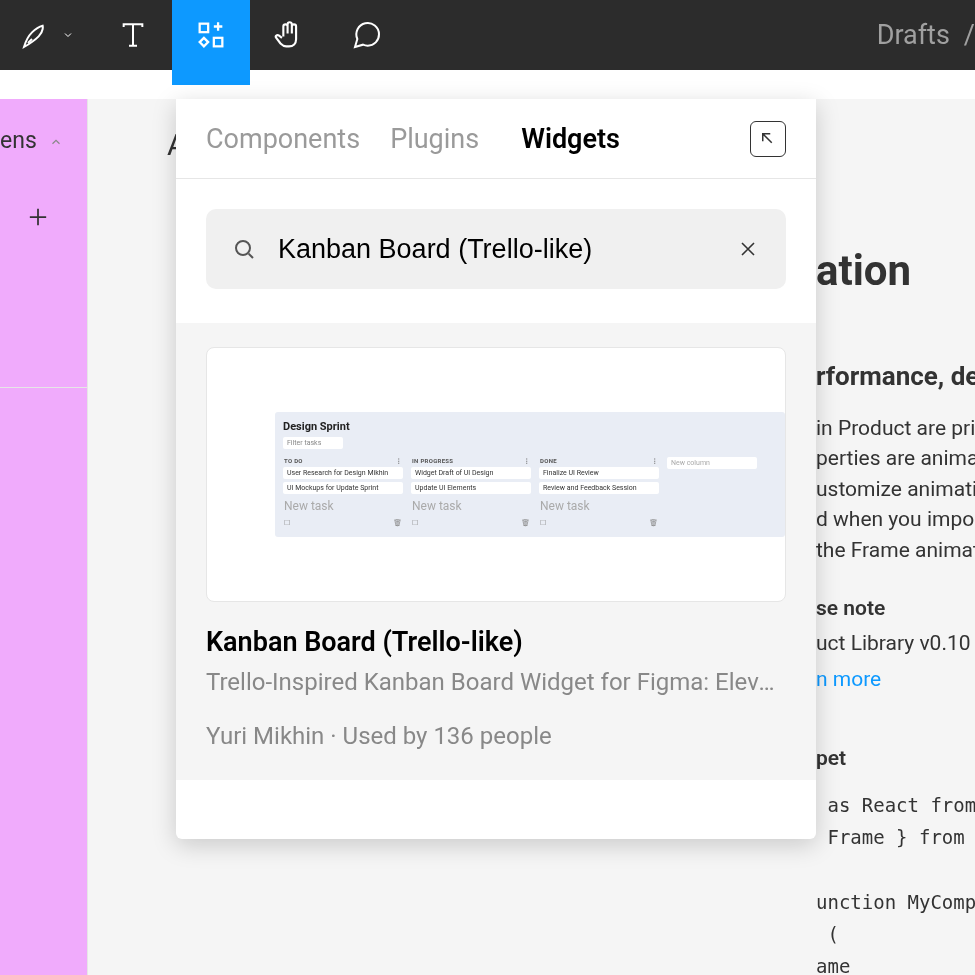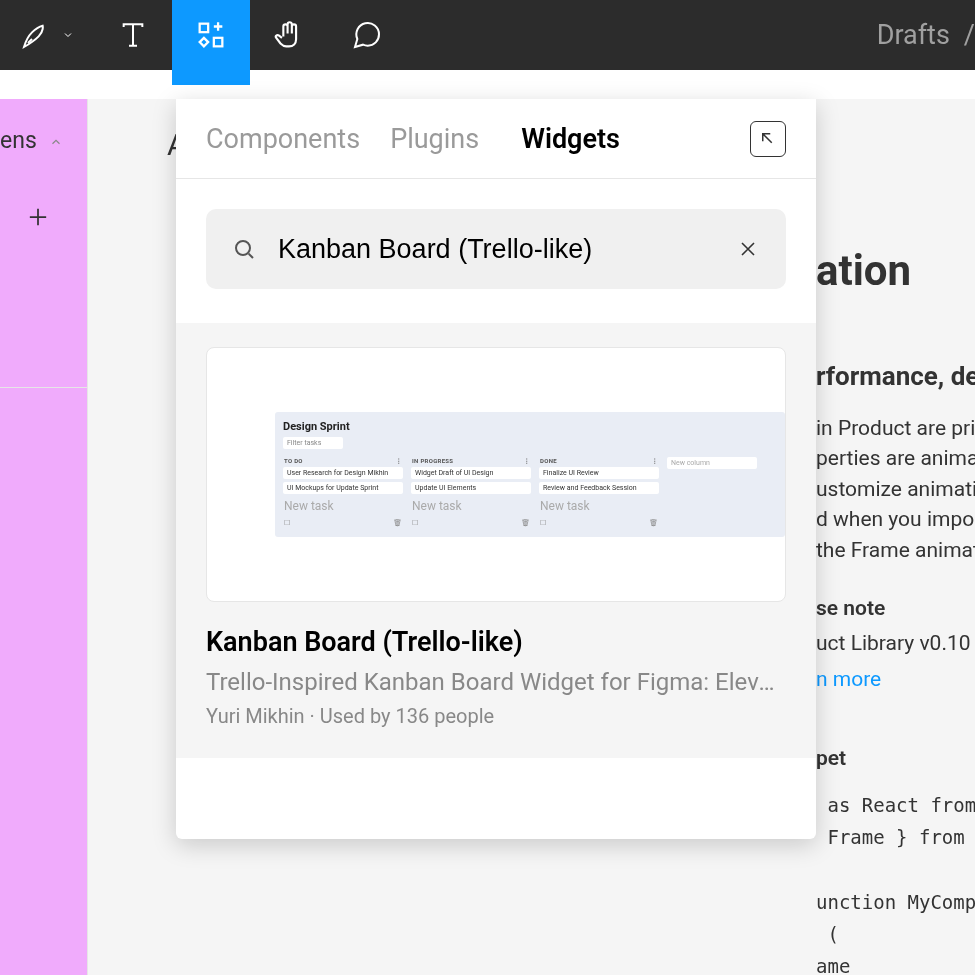--- a/index.html
+++ b/index.html
@@ -318,23 +318,23 @@
   }
   .result-desc {
     font-size: 24px;
     color: #888;
     margin-top: 10px;
     white-space: nowrap;
     overflow: hidden;
     text-overflow: ellipsis;
   }
   .result-meta {
-    font-size: 20px;
+    font-size: 24px;
     color: #888;
-    margin-top: 8px;
+    margin-top: 26px;
   }
 
   
   svg { display: block; }
 </style>
 </head>
 <body>
 
 <div class="toolbar">
   <div class="tool-group">

